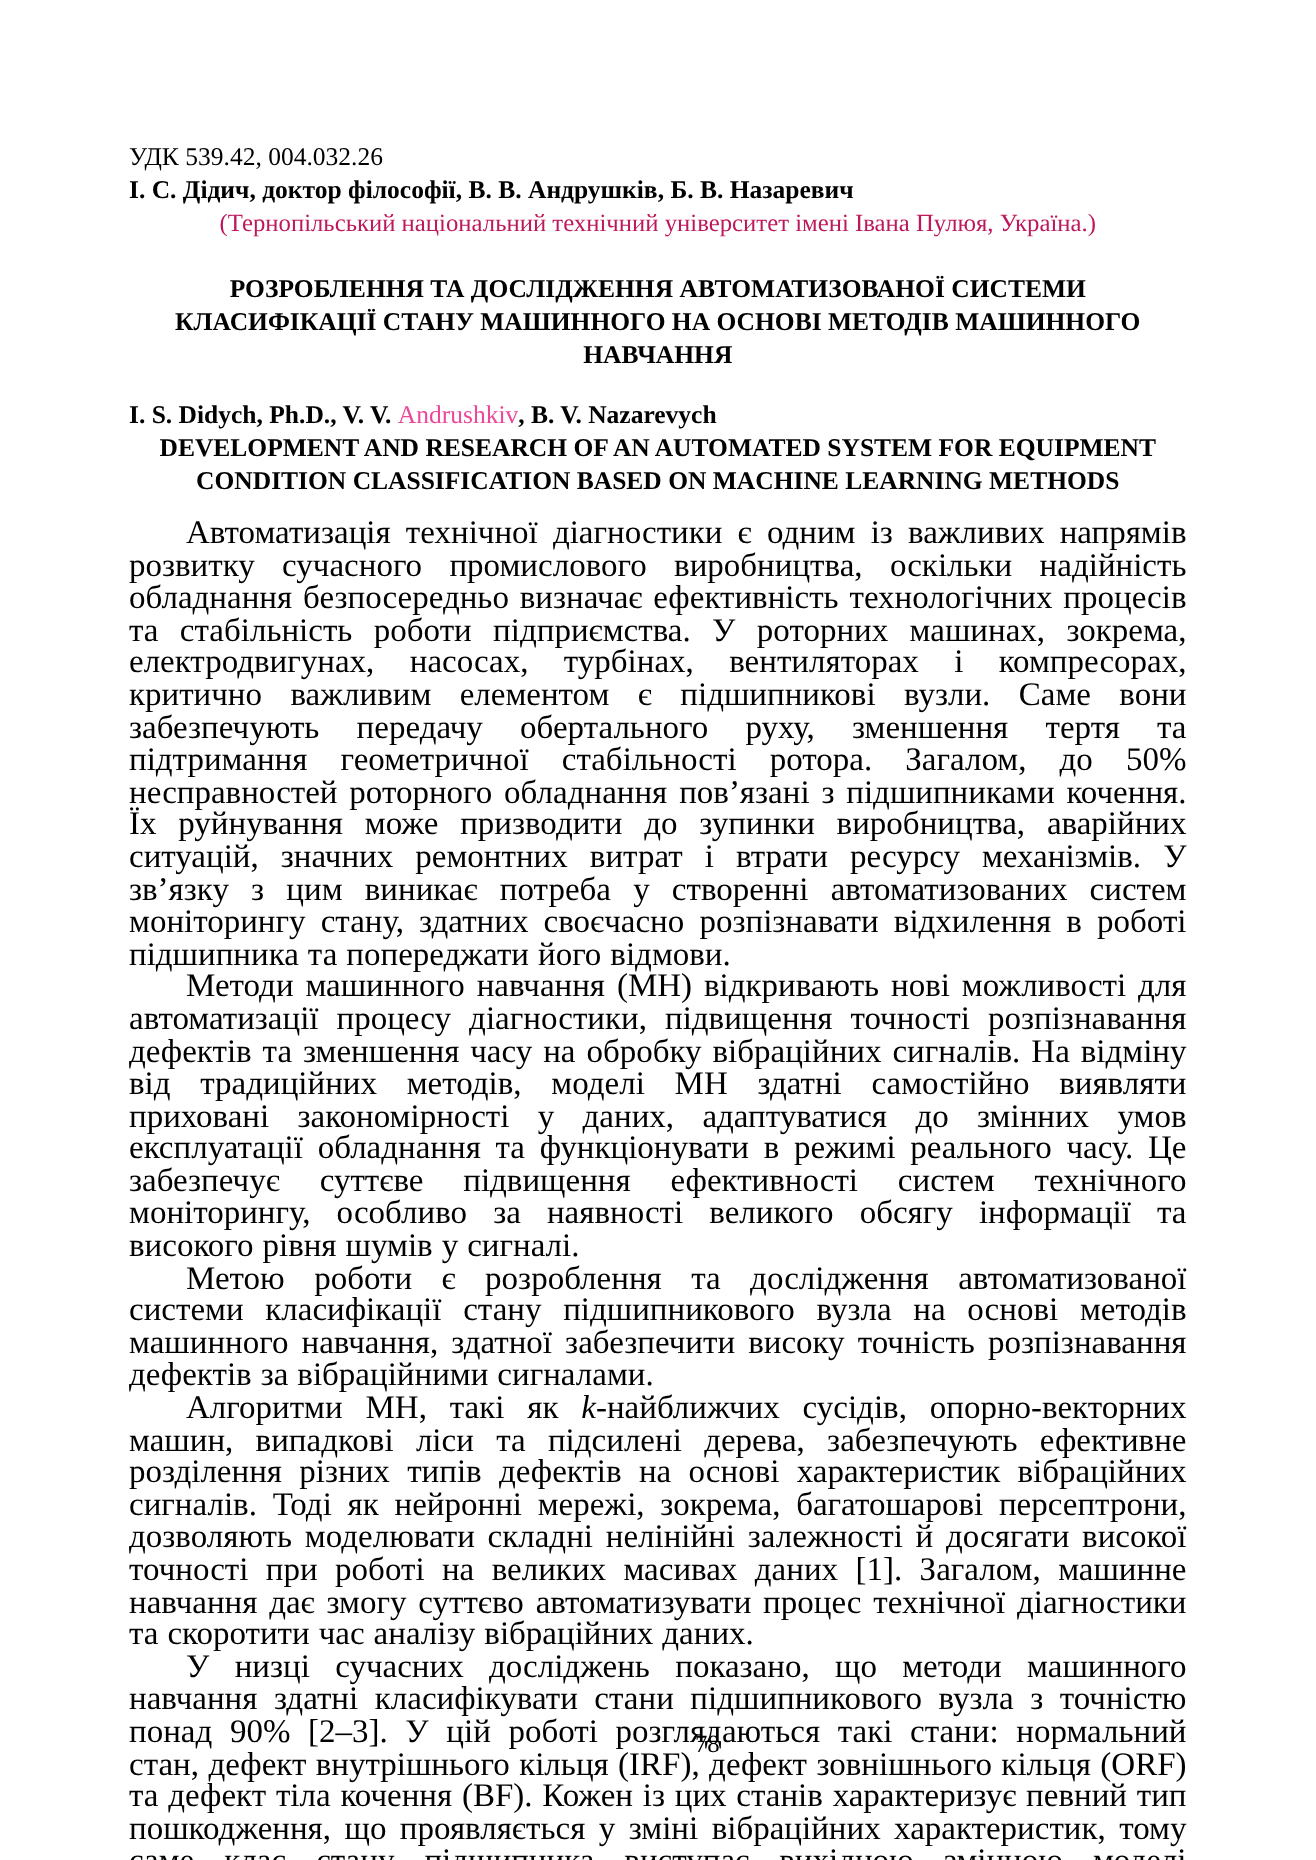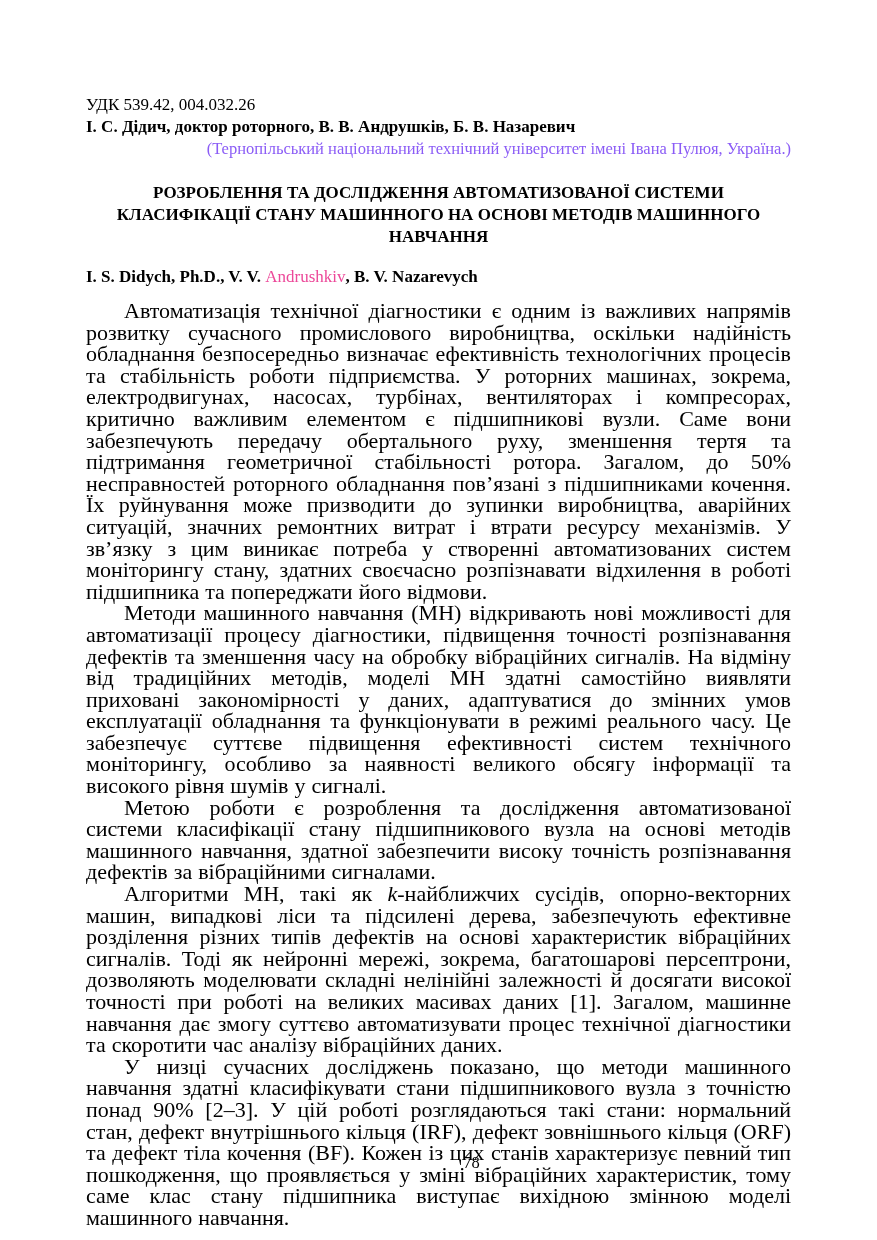--- a/index.html
+++ b/index.html
@@ -31,22 +31,22 @@
   }
   .authors-uk {
     font-size: 17px;
     line-height: 22px;
     font-weight: bold;
     text-align: left;
   }
   .affiliation {
     font-size: 16.5px;
     line-height: 22px;
-    color: #8b5cf6;
-    text-align: right;
+    color: #be185d;
+    text-align: center;
   }
   .title-uk {
     margin-top: 22px;
     font-size: 17px;
     line-height: 22px;
     font-weight: bold;
     text-align: center;
   }
   .authors-en {
     margin-top: 18px;
@@ -90,28 +90,29 @@
   }
 </style>
 </head>
 <body>
 
 <div class="page">
   <div class="content">
 
     <div class="udc">УДК 539.42, 004.032.26</div>
 
-    <div class="authors-uk">І. С. Дідич, доктор роторного, В. В. Андрушків, Б. В. Назаревич</div>
+    <div class="authors-uk">І. С. Дідич, доктор філософії, В. В. Андрушків, Б. В. Назаревич</div>
 
     <div class="affiliation">(Тернопільський національний технічний університет імені Івана Пулюя, Україна.)</div>
 
     <h1 class="title-uk">РОЗРОБЛЕННЯ ТА ДОСЛІДЖЕННЯ АВТОМАТИЗОВАНОЇ СИСТЕМИ КЛАСИФІКАЦІЇ СТАНУ МАШИННОГО НА ОСНОВІ МЕТОДІВ МАШИННОГО НАВЧАННЯ</h1>
 
     <div class="authors-en"><span>I. S. Didych, Ph.D., V. V. </span><span class="regular-name">Andrushkiv</span><span>, B. V. Nazarevych</span></div>
 
+    <h2 class="title-en">DEVELOPMENT AND RESEARCH OF AN AUTOMATED SYSTEM FOR EQUIPMENT CONDITION CLASSIFICATION BASED ON MACHINE LEARNING METHODS</h2>
 
     <div class="body-text">
       <p>Автоматизація технічної діагностики є одним із важливих напрямів розвитку сучасного промислового виробництва, оскільки надійність обладнання безпосередньо визначає ефективність технологічних процесів та стабільність роботи підприємства. У роторних машинах, зокрема, електродвигунах, насосах, турбінах, вентиляторах і компресорах, критично важливим елементом є підшипникові вузли. Саме вони забезпечують передачу обертального руху, зменшення тертя та підтримання геометричної стабільності ротора. Загалом, до 50% несправностей роторного обладнання пов’язані з підшипниками кочення. Їх руйнування може призводити до зупинки виробництва, аварійних ситуацій, значних ремонтних витрат і втрати ресурсу механізмів. У зв’язку з цим виникає потреба у створенні автоматизованих систем моніторингу стану, здатних своєчасно розпізнавати відхилення в роботі підшипника та попереджати його відмови.</p>
 
       <p>Методи машинного навчання (МН) відкривають нові можливості для автоматизації процесу діагностики, підвищення точності розпізнавання дефектів та зменшення часу на обробку вібраційних сигналів. На відміну від традиційних методів, моделі МН здатні самостійно виявляти приховані закономірності у даних, адаптуватися до змінних умов експлуатації обладнання та функціонувати в режимі реального часу. Це забезпечує суттєве підвищення ефективності систем технічного моніторингу, особливо за наявності великого обсягу інформації та високого рівня шумів у сигналі.</p>
 
       <p>Метою роботи є розроблення та дослідження автоматизованої системи класифікації стану підшипникового вузла на основі методів машинного навчання, здатної забезпечити високу точність розпізнавання дефектів за вібраційними сигналами.</p>
 
       <p><span>Алгоритми МН, такі як </span><span class="var-k">k</span><span>-найближчих сусідів, опорно-векторних машин, випадкові ліси та підсилені дерева, забезпечують ефективне розділення різних типів дефектів на основі характеристик вібраційних сигналів. Тоді як нейронні мережі, зокрема, багатошарові персептрони, дозволяють моделювати складні нелінійні залежності й досягати високої точності при роботі на великих масивах даних [1]. Загалом, машинне навчання дає змогу суттєво автоматизувати процес технічної діагностики та скоротити час аналізу вібраційних даних.</span></p>
 

